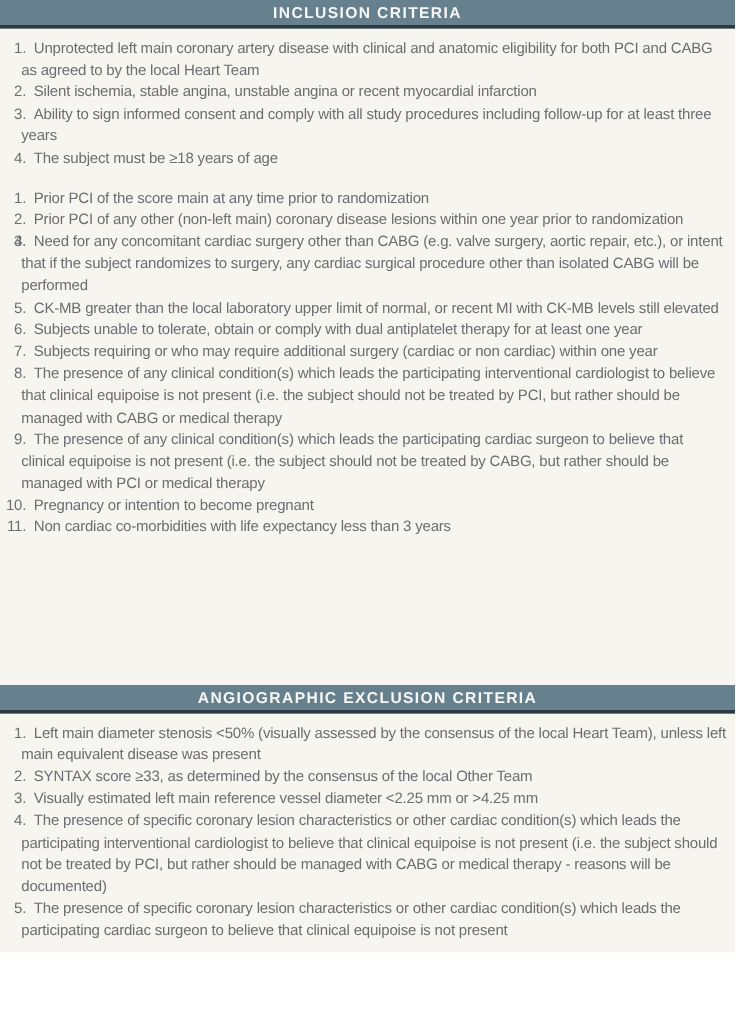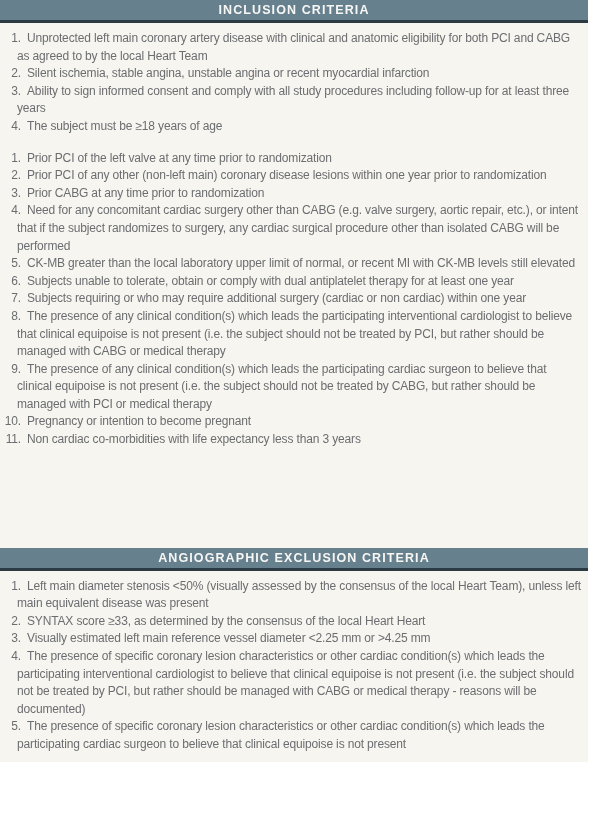--- a/index.html
+++ b/index.html
@@ -79,43 +79,43 @@
             <li class="criterion"><span class="num">2.</span><span class="txt">Silent ischemia, stable angina, unstable angina or recent myocardial infarction</span></li>
             <li class="criterion"><span class="num">3.</span><span class="txt">Ability to sign informed consent and comply with all study procedures including follow-up for at least three years</span></li>
             <li class="criterion"><span class="num">4.</span><span class="txt">The subject must be ≥18 years of age</span></li>
           </ol>
       </div>
     </section>
 
     <section class="sec-2">
       <div class="section-body">
         <ol class="criteria-list">
-            <li class="criterion"><span class="num">1.</span><span class="txt">Prior PCI of the left valve at any time prior to randomization</span></li>
+            <li class="criterion"><span class="num">1.</span><span class="txt">Prior PCI of the score main at any time prior to randomization</span></li>
             <li class="criterion"><span class="num">2.</span><span class="txt">Prior PCI of any other (non-left main) coronary disease lesions within one year prior to randomization</span></li>
-            <li class="criterion"><span class="num">3.</span><span class="txt">Prior CABG at any time prior to randomization</span></li>
+            <li class="criterion"><span class="num">3.</span></li>
             <li class="criterion"><span class="num">4.</span><span class="txt">Need for any concomitant cardiac surgery other than CABG (e.g. valve surgery, aortic repair, etc.), or intent that if the subject randomizes to surgery, any cardiac surgical procedure other than isolated CABG will be performed</span></li>
             <li class="criterion"><span class="num">5.</span><span class="txt">CK-MB greater than the local laboratory upper limit of normal, or recent MI with CK-MB levels still elevated</span></li>
             <li class="criterion"><span class="num">6.</span><span class="txt">Subjects unable to tolerate, obtain or comply with dual antiplatelet therapy for at least one year</span></li>
             <li class="criterion"><span class="num">7.</span><span class="txt">Subjects requiring or who may require additional surgery (cardiac or non cardiac) within one year</span></li>
             <li class="criterion"><span class="num">8.</span><span class="txt">The presence of any clinical condition(s) which leads the participating interventional cardiologist to believe that clinical equipoise is not present (i.e. the subject should not be treated by PCI, but rather should be managed with CABG or medical therapy</span></li>
             <li class="criterion"><span class="num">9.</span><span class="txt">The presence of any clinical condition(s) which leads the participating cardiac surgeon to believe that clinical equipoise is not present (i.e. the subject should not be treated by CABG, but rather should be managed with PCI or medical therapy</span></li>
             <li class="criterion"><span class="num">10.</span><span class="txt">Pregnancy or intention to become pregnant</span></li>
             <li class="criterion"><span class="num">11.</span><span class="txt">Non cardiac co-morbidities with life expectancy less than 3 years</span></li>
           </ol>
       </div>
     </section>
 
     <section class="sec-3">
       <div class="section-bar">
         <span class="bar-title">ANGIOGRAPHIC EXCLUSION CRITERIA</span>
       </div>
       <div class="section-body">
         <ol class="criteria-list">
             <li class="criterion"><span class="num">1.</span><span class="txt">Left main diameter stenosis &lt;50% (visually assessed by the consensus of the local Heart Team), unless left main equivalent disease was present</span></li>
-            <li class="criterion"><span class="num">2.</span><span class="txt">SYNTAX score ≥33, as determined by the consensus of the local Heart Heart</span></li>
+            <li class="criterion"><span class="num">2.</span><span class="txt">SYNTAX score ≥33, as determined by the consensus of the local Other Team</span></li>
             <li class="criterion"><span class="num">3.</span><span class="txt">Visually estimated left main reference vessel diameter &lt;2.25 mm or &gt;4.25 mm</span></li>
             <li class="criterion"><span class="num">4.</span><span class="txt">The presence of specific coronary lesion characteristics or other cardiac condition(s) which leads the participating interventional cardiologist to believe that clinical equipoise is not present (i.e. the subject should not be treated by PCI, but rather should be managed with CABG or medical therapy - reasons will be documented)</span></li>
             <li class="criterion"><span class="num">5.</span><span class="txt">The presence of specific coronary lesion characteristics or other cardiac condition(s) which leads the participating cardiac surgeon to believe that clinical equipoise is not present</span></li>
           </ol>
       </div>
     </section>
 
   </div>
 </div>
 

